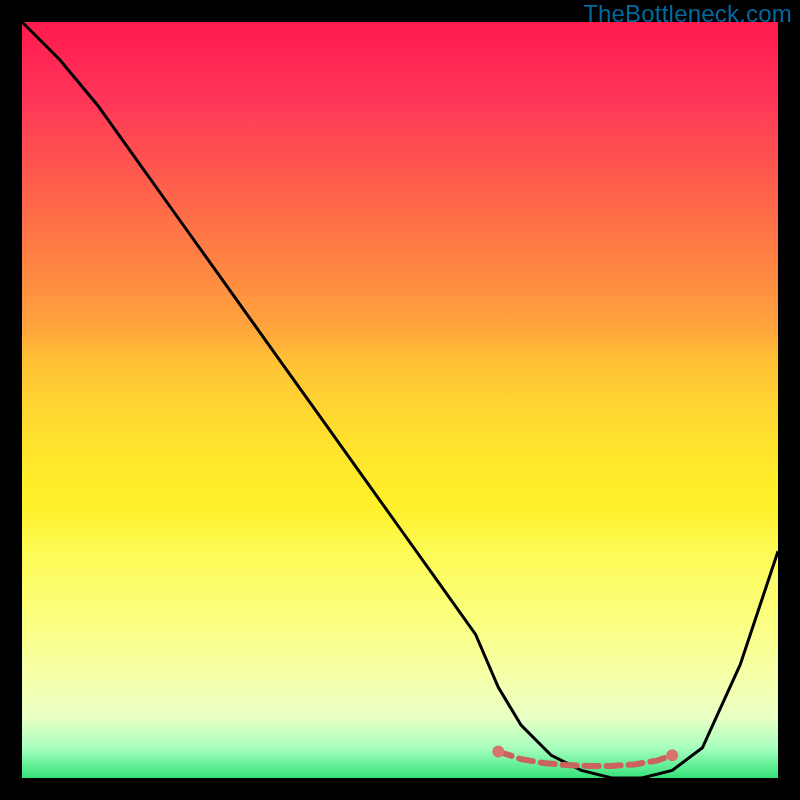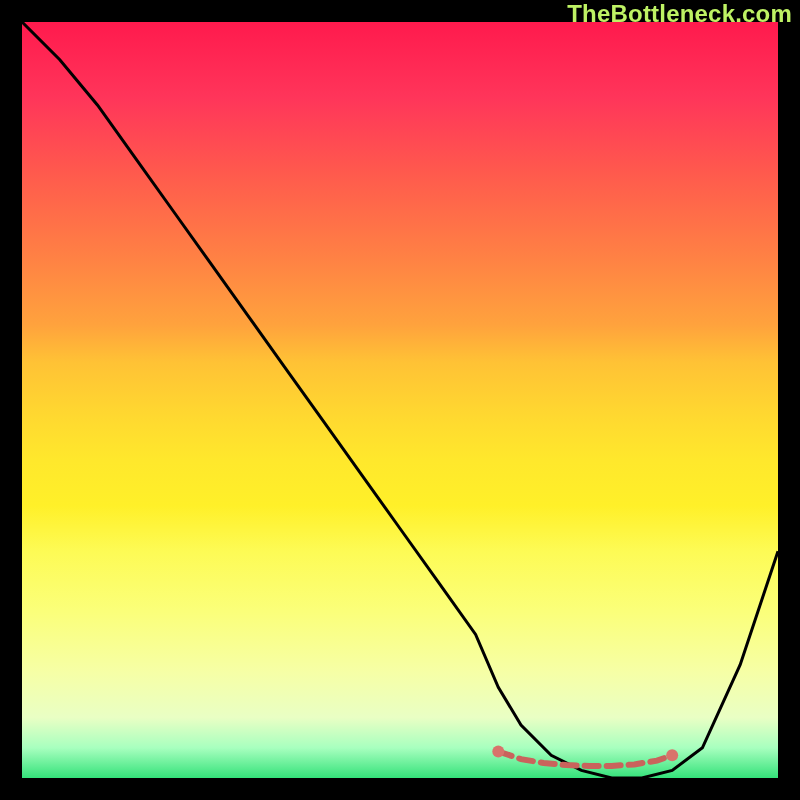--- a/index.html
+++ b/index.html
@@ -14,21 +14,21 @@
       #ffc235 45%,
       #ffd830 52%,
       #ffe82c 58%,
       #fff029 64%,
       #fdfb55 70%,
       #fbff7a 78%,
       #f6ffa6 86%,
       #e9ffc4 92%,
       #a8ffbf 96%,
       #34e27a 100%)}
-  .watermark{position:absolute;top:0;right:8px;color:#bef264;font-size:24px;font-weight:700;letter-spacing:.2px}
+  .watermark{position:absolute;top:0;right:8px;color:#0369a1;font-size:24px;font-weight:400;letter-spacing:.2px}
   svg.curve{position:absolute;left:0;top:0}
   .dots circle{fill:#d9736b}
   .dots path{stroke:#c9635c;stroke-width:6;fill:none;stroke-linecap:round}
 </style>
 </head>
 <body>
 
 <div class="frame">
   <div class="gradient"></div>
 

